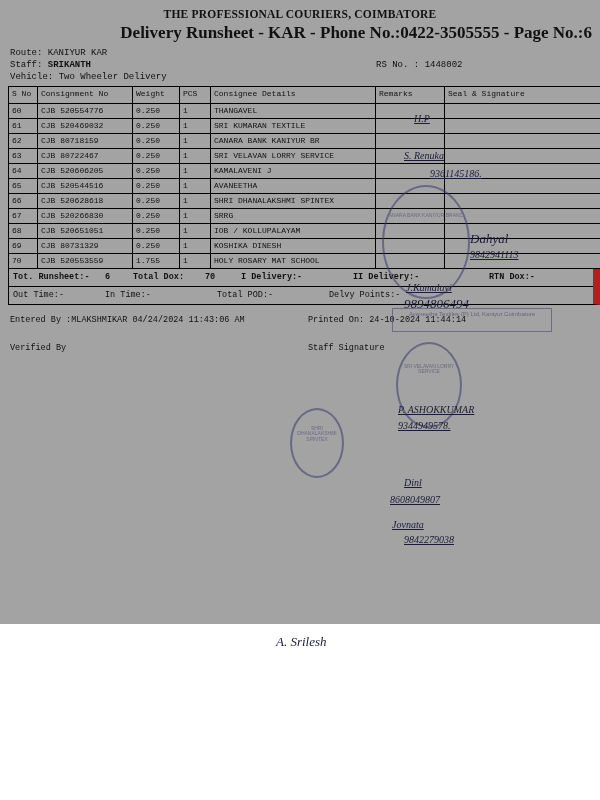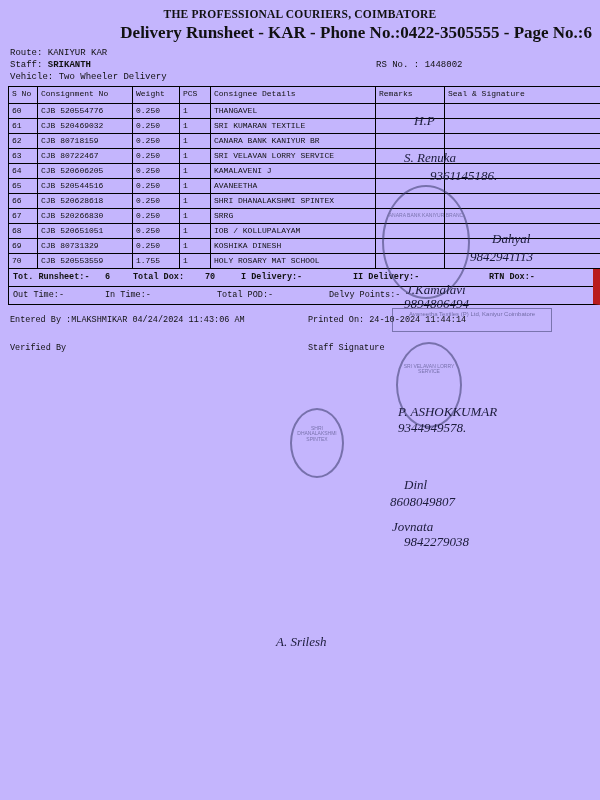--- a/index.html
+++ b/index.html
@@ -11,22 +11,22 @@
     width: 600px;
     height: 800px;
     font-family: "Liberation Sans", sans-serif;
     color: #111;
     position: relative;
     overflow: hidden;
   }
   .page {
     position: relative;
     width: 600px;
-    height: 800px;
-    background: #c4b5fd;
+    height: 624px;
+    background: #a3a3a3;
   }
   .sheet {
     position: absolute;
     left: 8px;
     top: 8px;
     width: 584px;
   }
   .title {
     text-align: center;
     font-weight: bold;
@@ -150,21 +150,21 @@
   .stamp-rect {
     position: absolute;
     border: 1px solid #4a4a7a;
     color: #3a3a6a;
     opacity: .6;
     font-size: 6px;
     text-align: center;
     font-family: "Liberation Sans", sans-serif;
     padding: 2px 4px;
   }
-  .hw-md { font-size: 13px; }
+  .hw-md { font-size: 10px; text-decoration: underline; }
   .hw-lg { font-size: 13px; }
 </style>
 </head>
 <body>
 
 <div class="page">
   <div class="sheet">
 
     <div class="title">THE PROFESSIONAL COURIERS, COIMBATORE</div>
     <div class="subtitle">Delivery Runsheet - KAR - Phone No.:0422-3505555 - Page No.:6</div>
@@ -346,21 +346,21 @@
     <div class="stamp" style="left:290px; top:408px; width:50px; height:50px; padding-top:16px;">
       <span>SHRI DHANALAKSHMI SPINTEX</span>
     </div>
     <div class="stamp-rect" style="left:392px; top:308px; width:150px; height:18px;">
       <span>Avaneetha Textiles (P) Ltd, Kaniyur Coimbatore</span>
     </div>
 
     <div class="hw hw-ink hw-md" style="left:414px; top:113px;">H.P</div>
     <div class="hw hw-ink hw-md" style="left:404px; top:150px;">S. Renuka</div>
     <div class="hw hw-ink hw-md" style="left:430px; top:168px;">9361145186.</div>
-    <div class="hw hw-ink hw-lg" style="left:470px; top:231px;padding-left:22px;">Dahyal</div>
+    <div class="hw hw-ink hw-lg" style="left:470px; top:231px;">Dahyal</div>
     <div class="hw hw-ink hw-md" style="left:470px; top:249px;">9842941113</div>
     <div class="hw hw-ink hw-md" style="left:406px; top:282px;">J.Kamalavi</div>
     <div class="hw hw-ink hw-lg" style="left:404px; top:296px;">9894806494</div>
     <div class="hw hw-ink hw-md" style="left:398px; top:404px;">P. ASHOKKUMAR</div>
     <div class="hw hw-ink hw-md" style="left:398px; top:420px;text-align:center;">9344949578.</div>
     <div class="hw hw-ink hw-md" style="left:404px; top:477px;text-align:center;">Dinl</div>
     <div class="hw hw-ink hw-md" style="left:390px; top:494px;">8608049807</div>
     <div class="hw hw-ink hw-md" style="left:392px; top:519px;">Jovnata</div>
     <div class="hw hw-ink hw-md" style="left:404px; top:534px;">9842279038</div>
     <div class="hw hw-ink hw-lg" style="left:276px; top:634px;">A. Srilesh</div>

